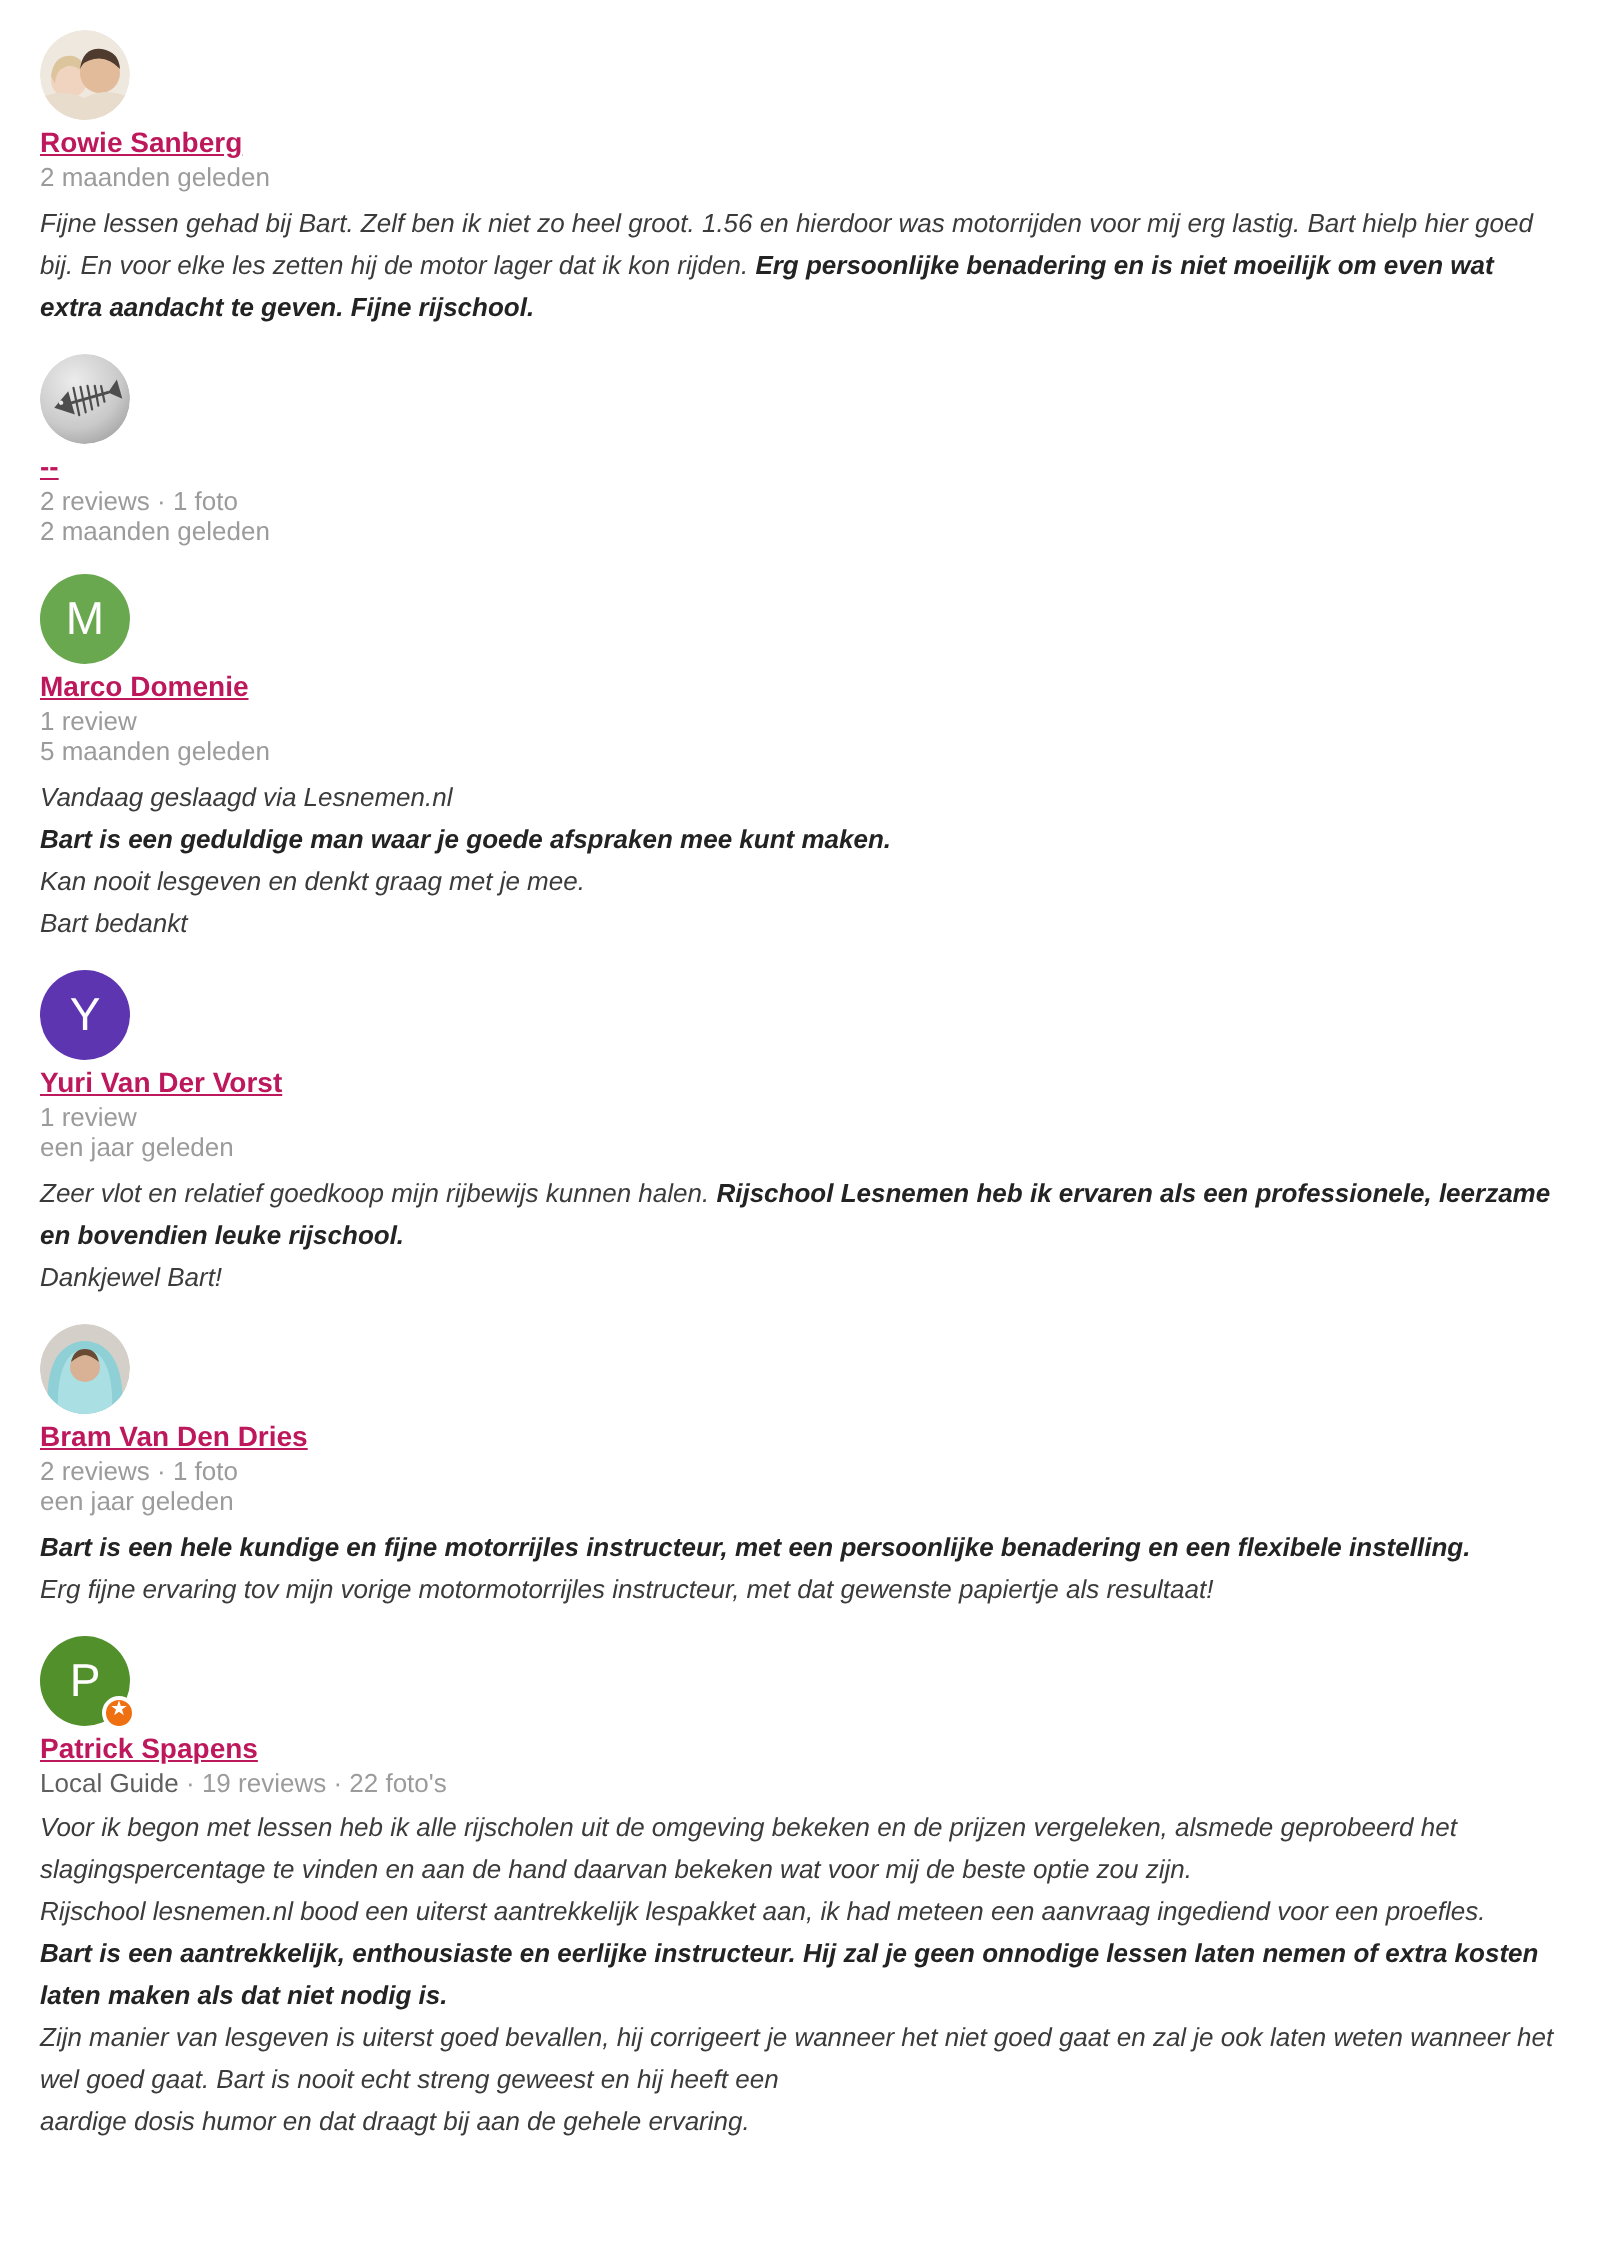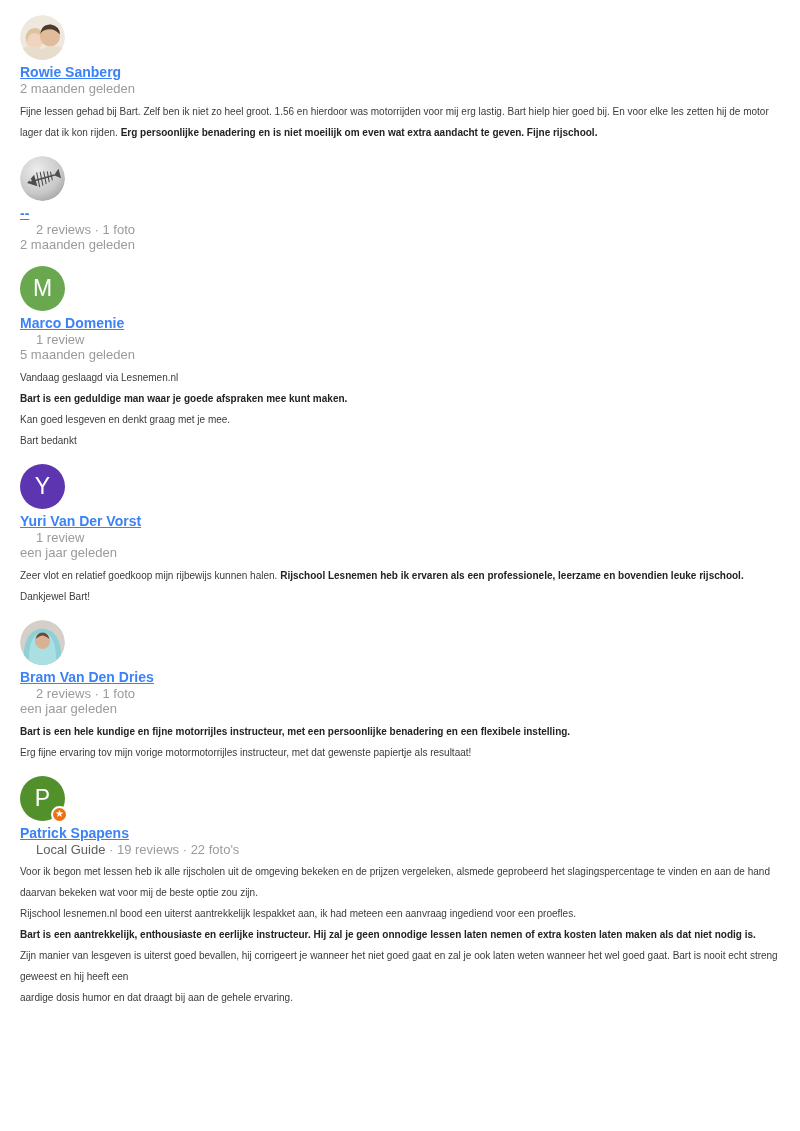--- a/index.html
+++ b/index.html
@@ -53,38 +53,39 @@
     font-size: 10px;
     line-height: 1;
     transform: translateY(-0.5px);
   }
 
   .name {
     display: inline-block;
     font-size: 14px;
     line-height: 16px;
     font-weight: 700;
-    color: #3b82f6;
+    color: #be185d;
     text-decoration: underline;
     cursor: pointer;
     margin-bottom: 1px;
   }
   .meta, .date {
     font-size: 13px;
     line-height: 15.5px;
     color: #9b9b9b;
   }
-  .meta .meta-primary { color: #5f5f5f; margin-left: 16px; }
+  .meta .meta-primary { color: #5f5f5f; }
   .text {
     margin-top: 4px;
-    font-size: 10px;
+    font-size: 13px;
     line-height: 21px;
     color: #3b3b3b;
     white-space: pre-wrap;
     width: 760px;
+    font-style: italic;
   }
   .text .b {
     font-weight: 700;
     color: #232323;
   }
 </style>
 </head>
 <body>
 
 <div class="page">
@@ -138,21 +139,21 @@
 
   <div class="review">
     <div class="avatar letter" style="background-color: rgb(106, 168, 79);">
       <span class="avatar-letter">M</span>
     </div>
     <a class="name">Marco Domenie</a>
     <div class="meta"><span class="meta-primary"></span><span>1 review</span></div>
     <div class="date">5 maanden geleden</div>
     <div class="text"><span>Vandaag geslaagd via Lesnemen.nl
 </span><span class="b">Bart is een geduldige man waar je goede afspraken mee kunt maken.
-</span><span>Kan goed lesgeven en denkt graag met je mee.
+</span><span>Kan nooit lesgeven en denkt graag met je mee.
 Bart bedankt</span></div>
   </div>
 
   <div class="review">
     <div class="avatar letter" style="background-color: rgb(94, 53, 177);">
       <span class="avatar-letter">Y</span>
     </div>
     <a class="name">Yuri Van Der Vorst</a>
     <div class="meta"><span class="meta-primary"></span><span>1 review</span></div>
     <div class="date">een jaar geleden</div>

